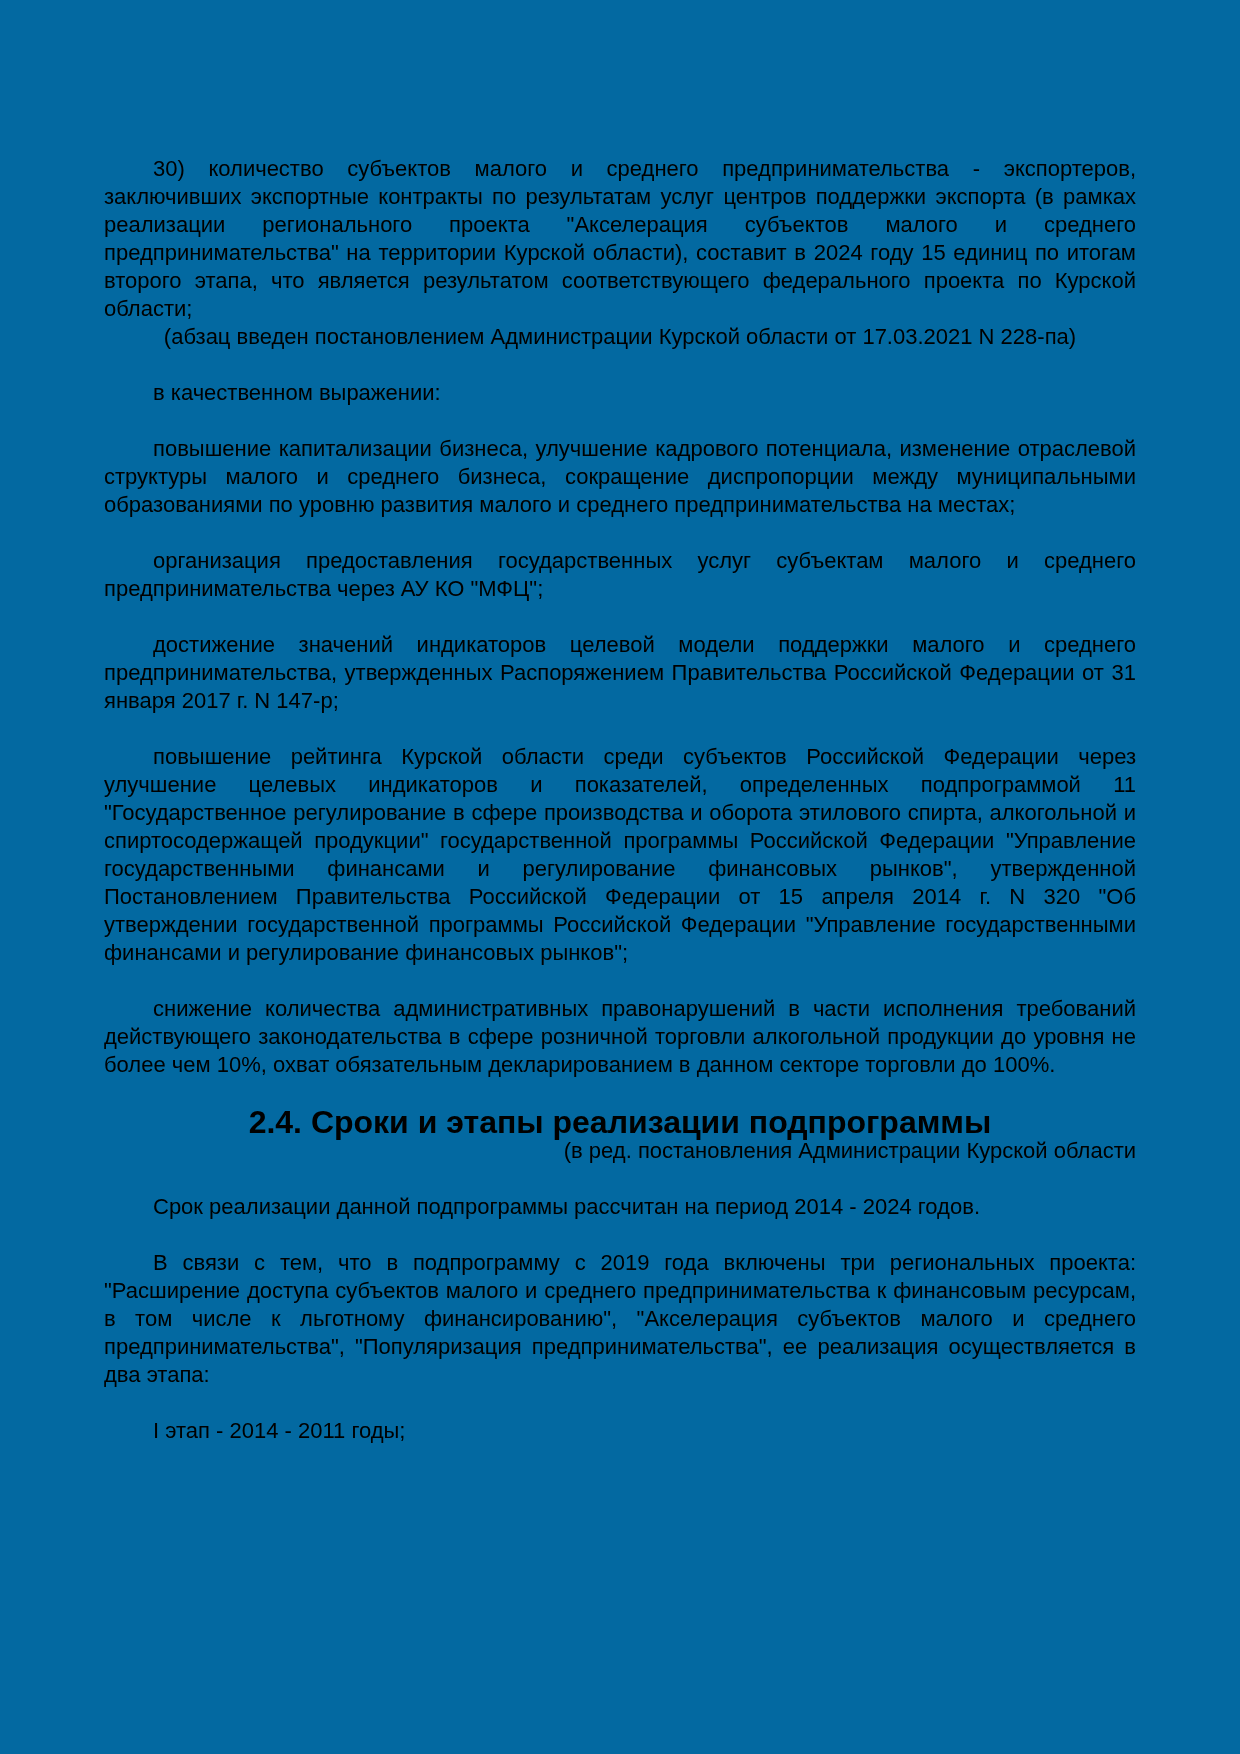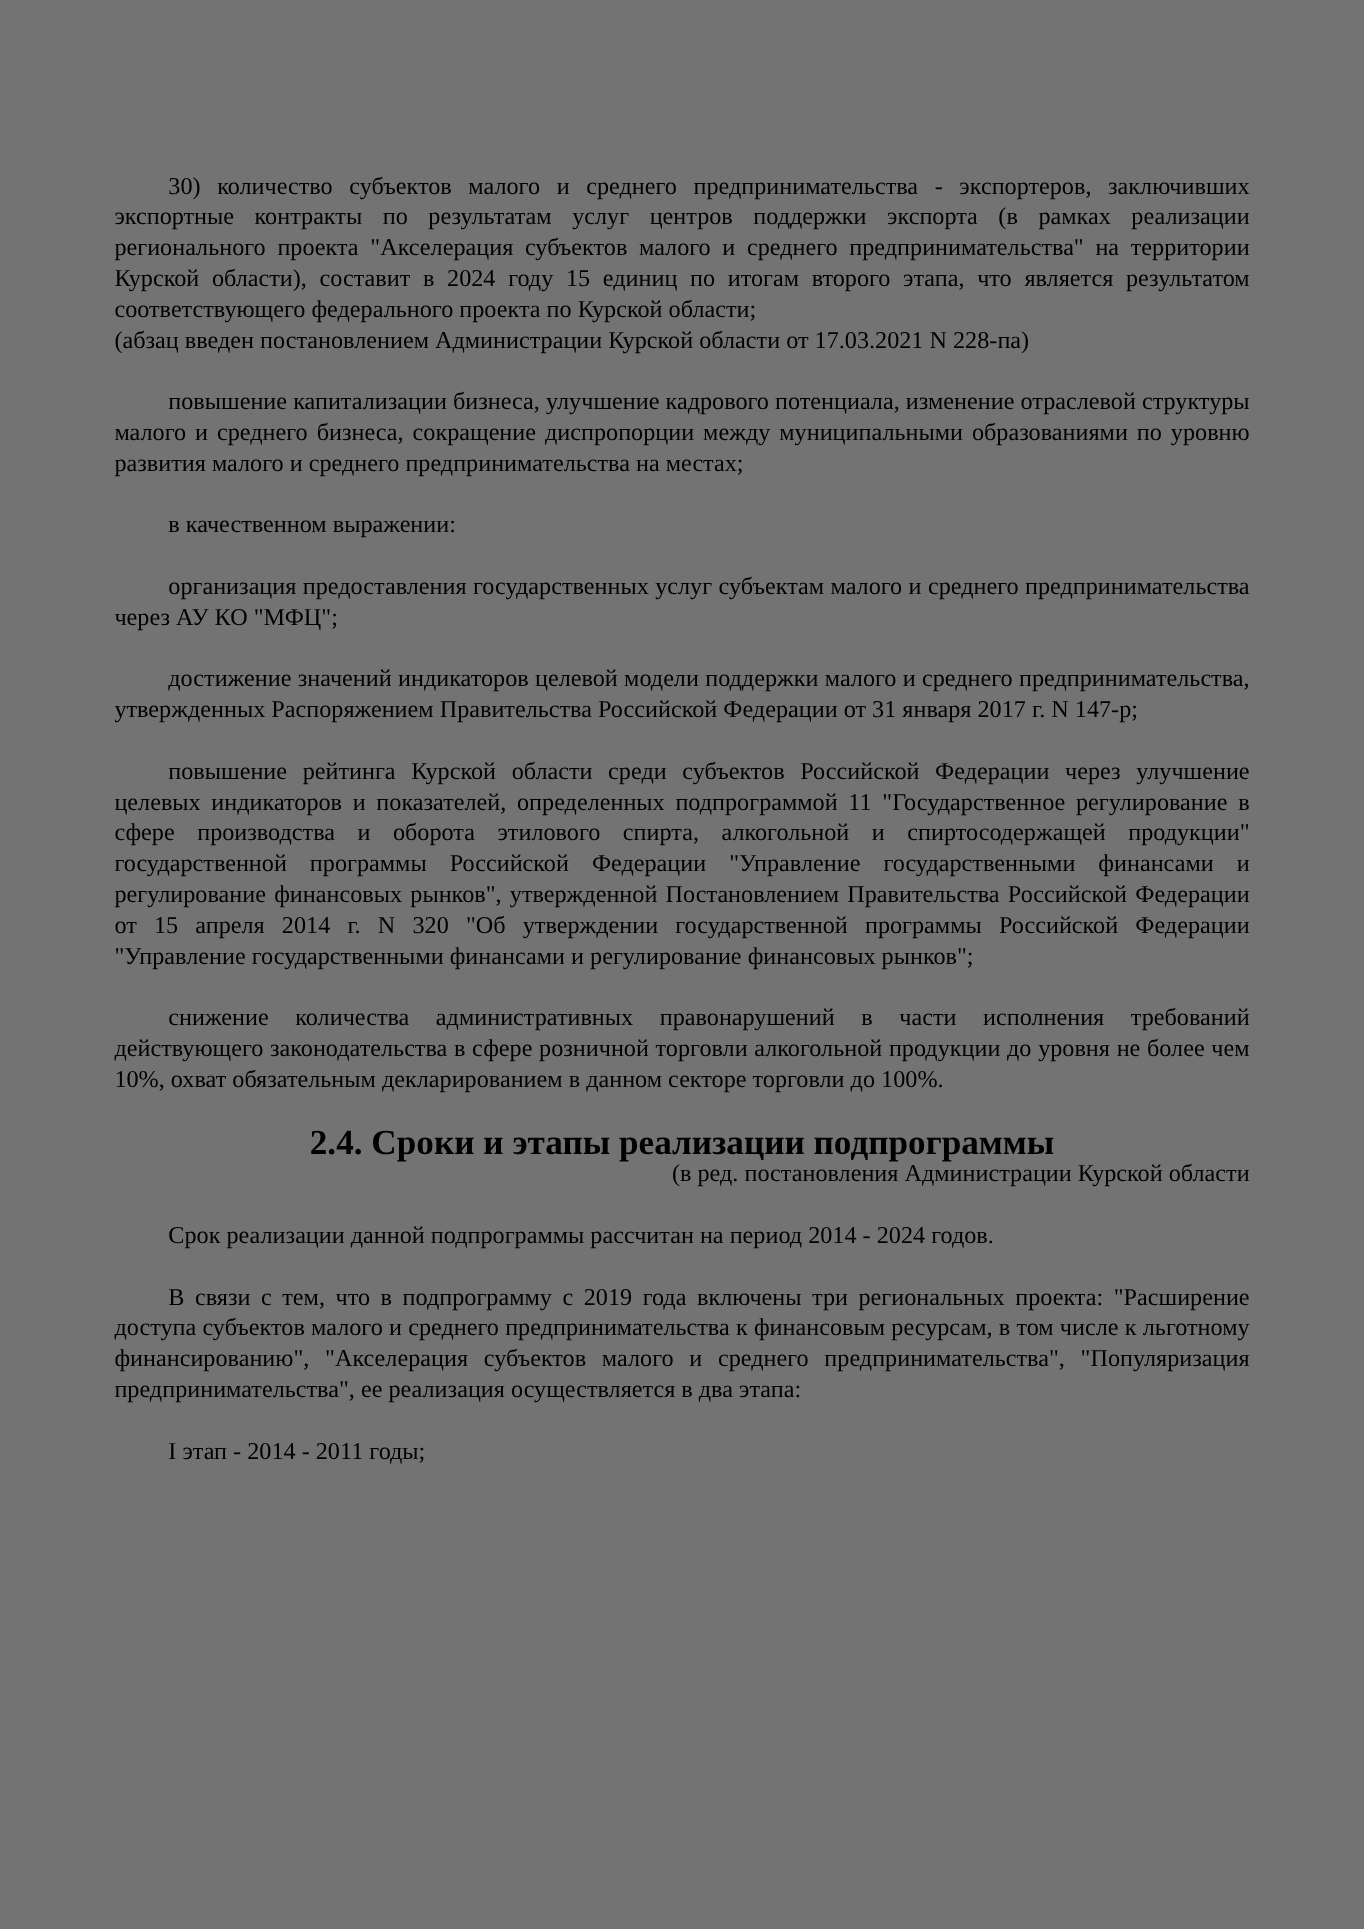--- a/index.html
+++ b/index.html
@@ -5,63 +5,63 @@
   html, body {
     margin: 0;
     padding: 0;
     background: #ffffff;
   }
   .page {
     position: relative;
     width: 1240px;
     height: 1754px;
     margin: 0 auto;
-    background: #737373;
+    background: #0369a1;
     box-sizing: border-box;
     padding: 127px 104px 0 104px;
     overflow: hidden;
-    font-family: Liberation Serif, serif;
+    font-family: Liberation Sans, sans-serif;
     color: #000000;
   }
   .page p {
     margin: 28px 0 0 0;
     font-size: 22px;
     line-height: 28px;
     text-align: justify;
   }
   .page p.indent {
     text-indent: 49px;
   }
   .page p.no-gap {
     margin-top: 0;
   }
   .page p.annotation {
-    text-align: left;
+    text-align: center;
   }
   .page p.center {
     text-align: right;
     text-indent: 0;
   }
   .page p.heading {
     text-align: center;
     text-indent: 0;
     font-weight: bold;
     font-size: 32px;
     line-height: 30px;
   }
 </style>
 </head>
 <body>
 
 <div class="page">
   <div>
       <p class="normal indent">30) количество субъектов малого и среднего предпринимательства - экспортеров, заключивших экспортные контракты по результатам услуг центров поддержки экспорта (в рамках реализации регионального проекта "Акселерация субъектов малого и среднего предпринимательства" на территории Курской области), составит в 2024 году 15 единиц по итогам второго этапа, что является результатом соответствующего федерального проекта по Курской области;</p>
       <p class="annotation no-gap">(абзац введен постановлением Администрации Курской области от 17.03.2021 N 228-па)</p>
+      <p class="normal indent">в качественном выражении:</p>
       <p class="normal indent">повышение капитализации бизнеса, улучшение кадрового потенциала, изменение отраслевой структуры малого и среднего бизнеса, сокращение диспропорции между муниципальными образованиями по уровню развития малого и среднего предпринимательства на местах;</p>
-      <p class="normal indent">в качественном выражении:</p>
       <p class="normal indent">организация предоставления государственных услуг субъектам малого и среднего предпринимательства через АУ КО "МФЦ";</p>
       <p class="normal indent">достижение значений индикаторов целевой модели поддержки малого и среднего предпринимательства, утвержденных Распоряжением Правительства Российской Федерации от 31 января 2017 г. N 147-р;</p>
       <p class="normal indent">повышение рейтинга Курской области среди субъектов Российской Федерации через улучшение целевых индикаторов и показателей, определенных подпрограммой 11 "Государственное регулирование в сфере производства и оборота этилового спирта, алкогольной и спиртосодержащей продукции" государственной программы Российской Федерации "Управление государственными финансами и регулирование финансовых рынков", утвержденной Постановлением Правительства Российской Федерации от 15 апреля 2014 г. N 320 "Об утверждении государственной программы Российской Федерации "Управление государственными финансами и регулирование финансовых рынков";</p>
       <p class="normal indent">снижение количества административных правонарушений в части исполнения требований действующего законодательства в сфере розничной торговли алкогольной продукции до уровня не более чем 10%, охват обязательным декларированием в данном секторе торговли до 100%.</p>
       <p class="heading">2.4. Сроки и этапы реализации подпрограммы</p>
       <p class="center no-gap">(в ред. постановления Администрации Курской области</p>
       <p class="normal indent">Срок реализации данной подпрограммы рассчитан на период 2014 - 2024 годов.</p>
       <p class="normal indent">В связи с тем, что в подпрограмму с 2019 года включены три региональных проекта: "Расширение доступа субъектов малого и среднего предпринимательства к финансовым ресурсам, в том числе к льготному финансированию", "Акселерация субъектов малого и среднего предпринимательства", "Популяризация предпринимательства", ее реализация осуществляется в два этапа:</p>
       <p class="normal indent">I этап - 2014 - 2011 годы;</p>
     </div>

